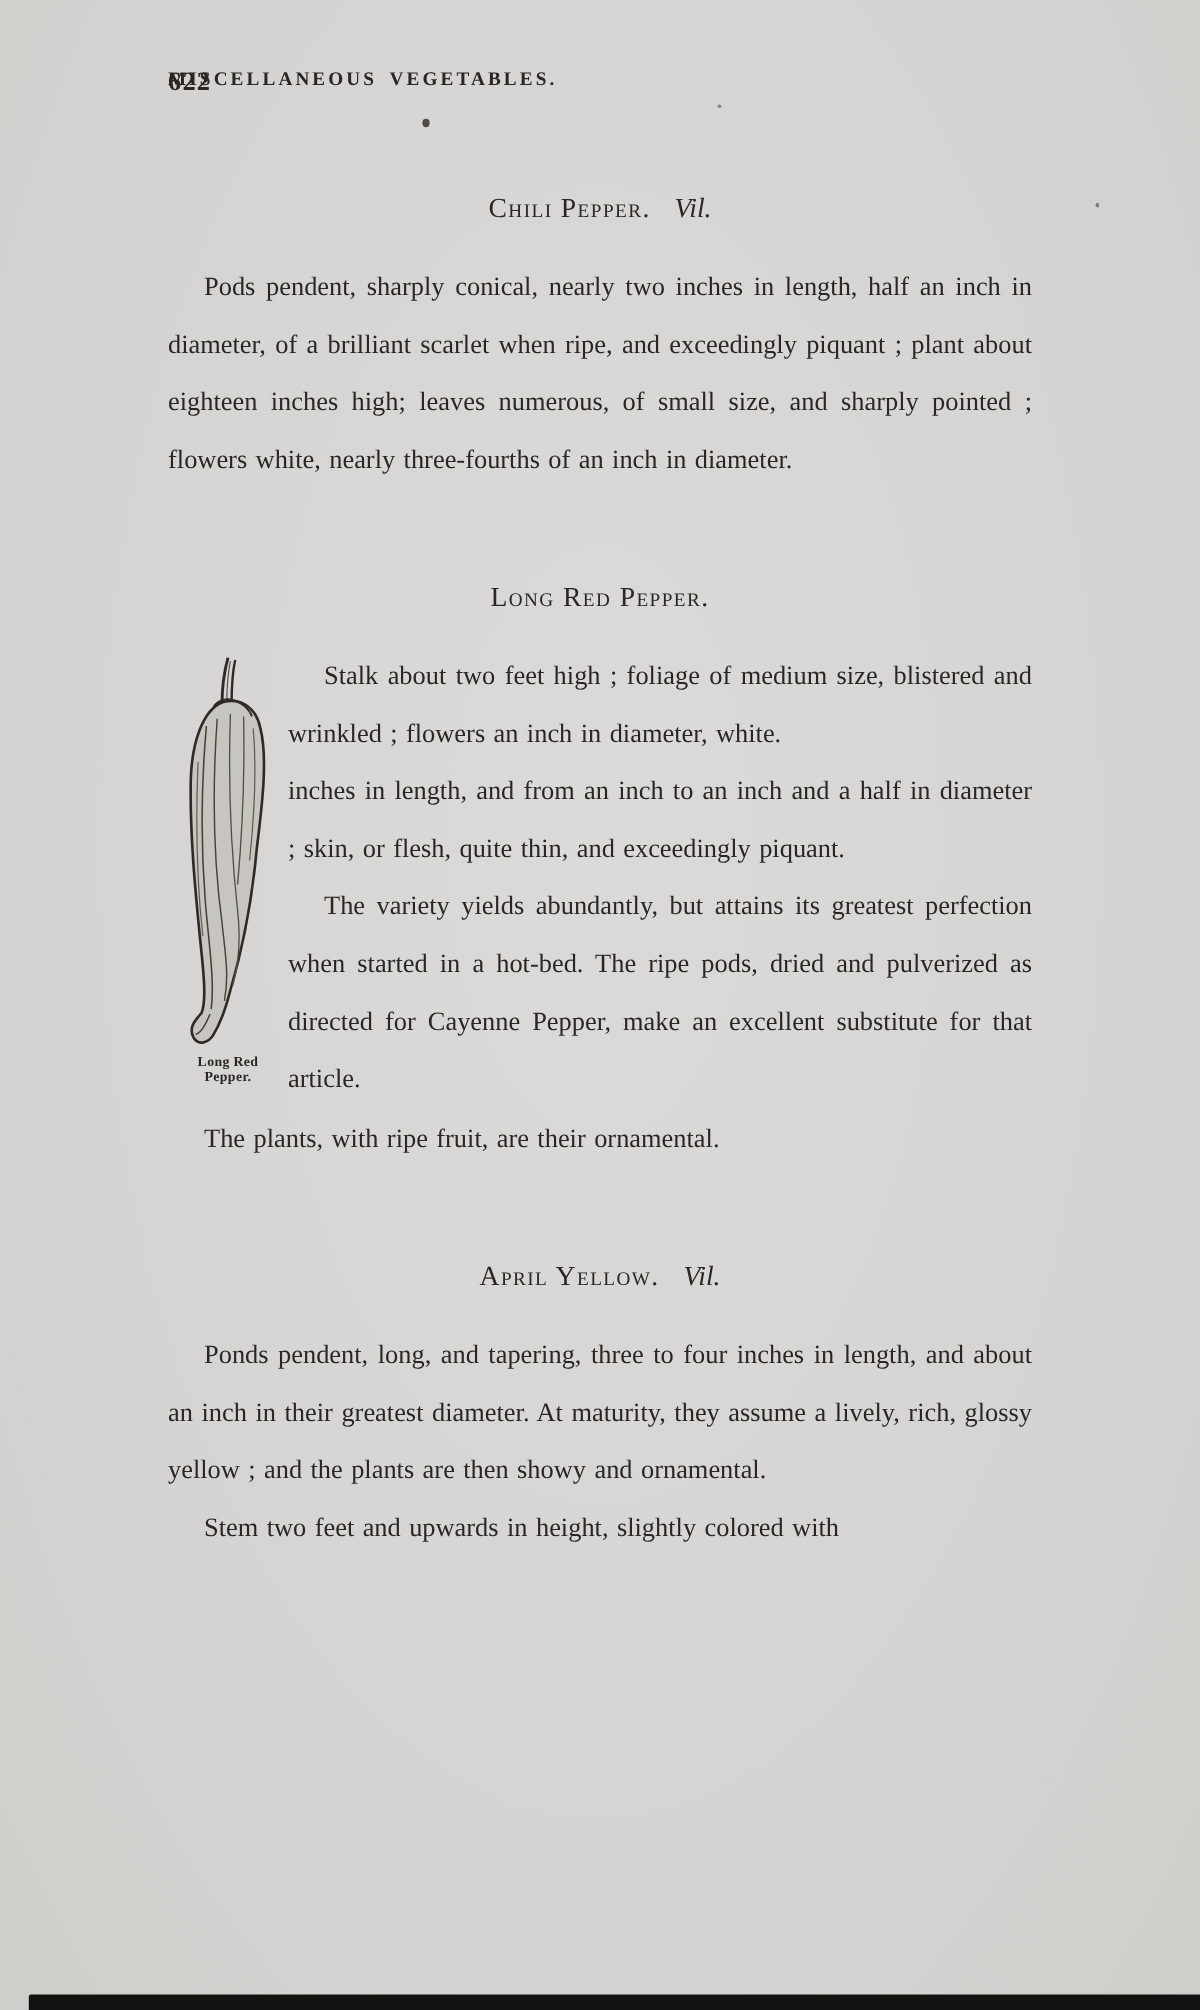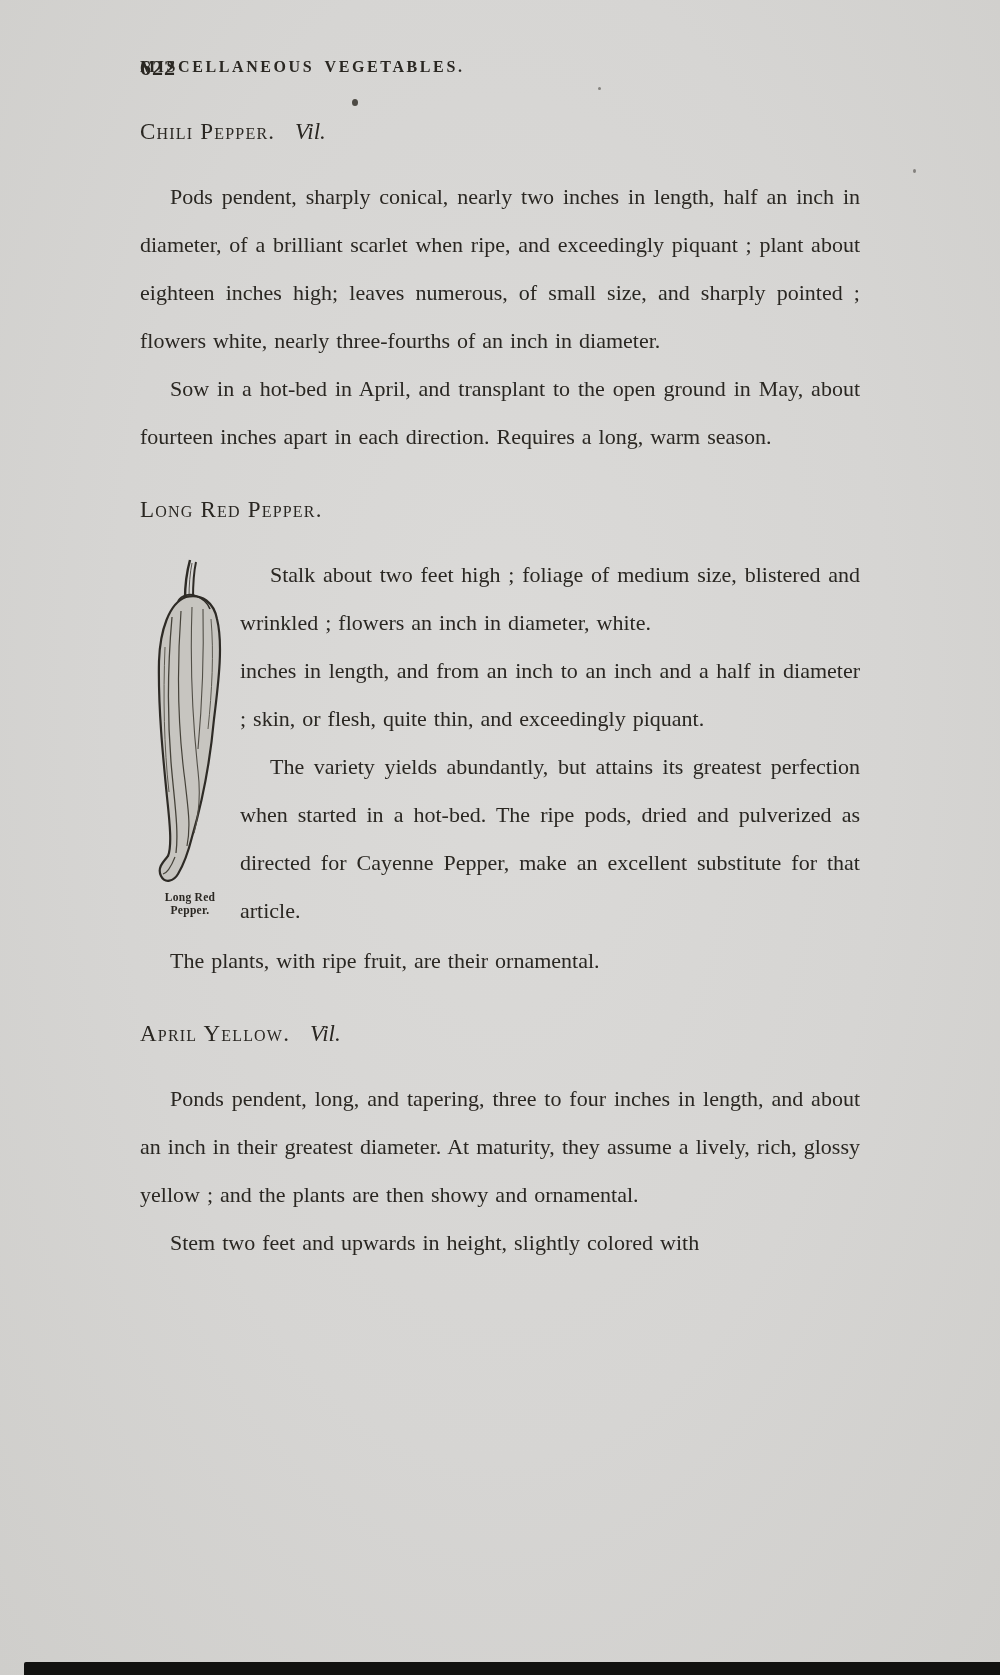--- a/index.html
+++ b/index.html
@@ -29,22 +29,22 @@
     position:absolute;left:0;top:0;
     font-size:22px;font-weight:700;letter-spacing:1px;
   }
   .running-title{
     font-size:16px;font-weight:700;letter-spacing:2.6px;
     padding-top:3px;
     word-spacing:4px;
   }
   
   .section-heading{
-    text-align:left;
-    margin-top:36px;
+    text-align:center;
+    margin-top:78px;
     margin-bottom:24px;
     font-size:23px;
     height:30px;
   }
   .heading-name{
     font-variant:small-caps;
     letter-spacing:1.2px;
   }
   .heading-variety{
     font-style:italic;
@@ -121,21 +121,20 @@
     <div class="running-head">
       <span class="page-number">622</span>
       <div class="running-title">MISCELLANEOUS VEGETABLES.</div>
     </div>
 
     <div class="section-heading">
       <span class="heading-name">Chili Pepper.</span>
       <span class="heading-variety">Vil.</span>
     </div>
     <p class="para indent">Pods pendent, sharply conical, nearly two inches in length, half an inch in diameter, of a brilliant scarlet when ripe, and exceedingly piquant ; plant about eighteen inches high; leaves numerous, of small size, and sharply pointed ; flowers white, nearly three-fourths of an inch in diameter.</p>
-    <p class="para indent">Sow in a hot-bed in April, and transplant to the open ground in May, about fourteen inches apart in each direction.  Requires a long, warm season.</p>
 
     <div class="section-heading">
       <span class="heading-name">Long Red Pepper.</span>
     </div>
 
     <div class="figure-row">
       <div class="figure-col">
         <svg width="92" height="332" viewBox="0 0 92 332">
 
           <path d="M41,42 C41,28 43,14 46,3" fill="none" stroke="#2e2b26" stroke-width="2.4"></path>

